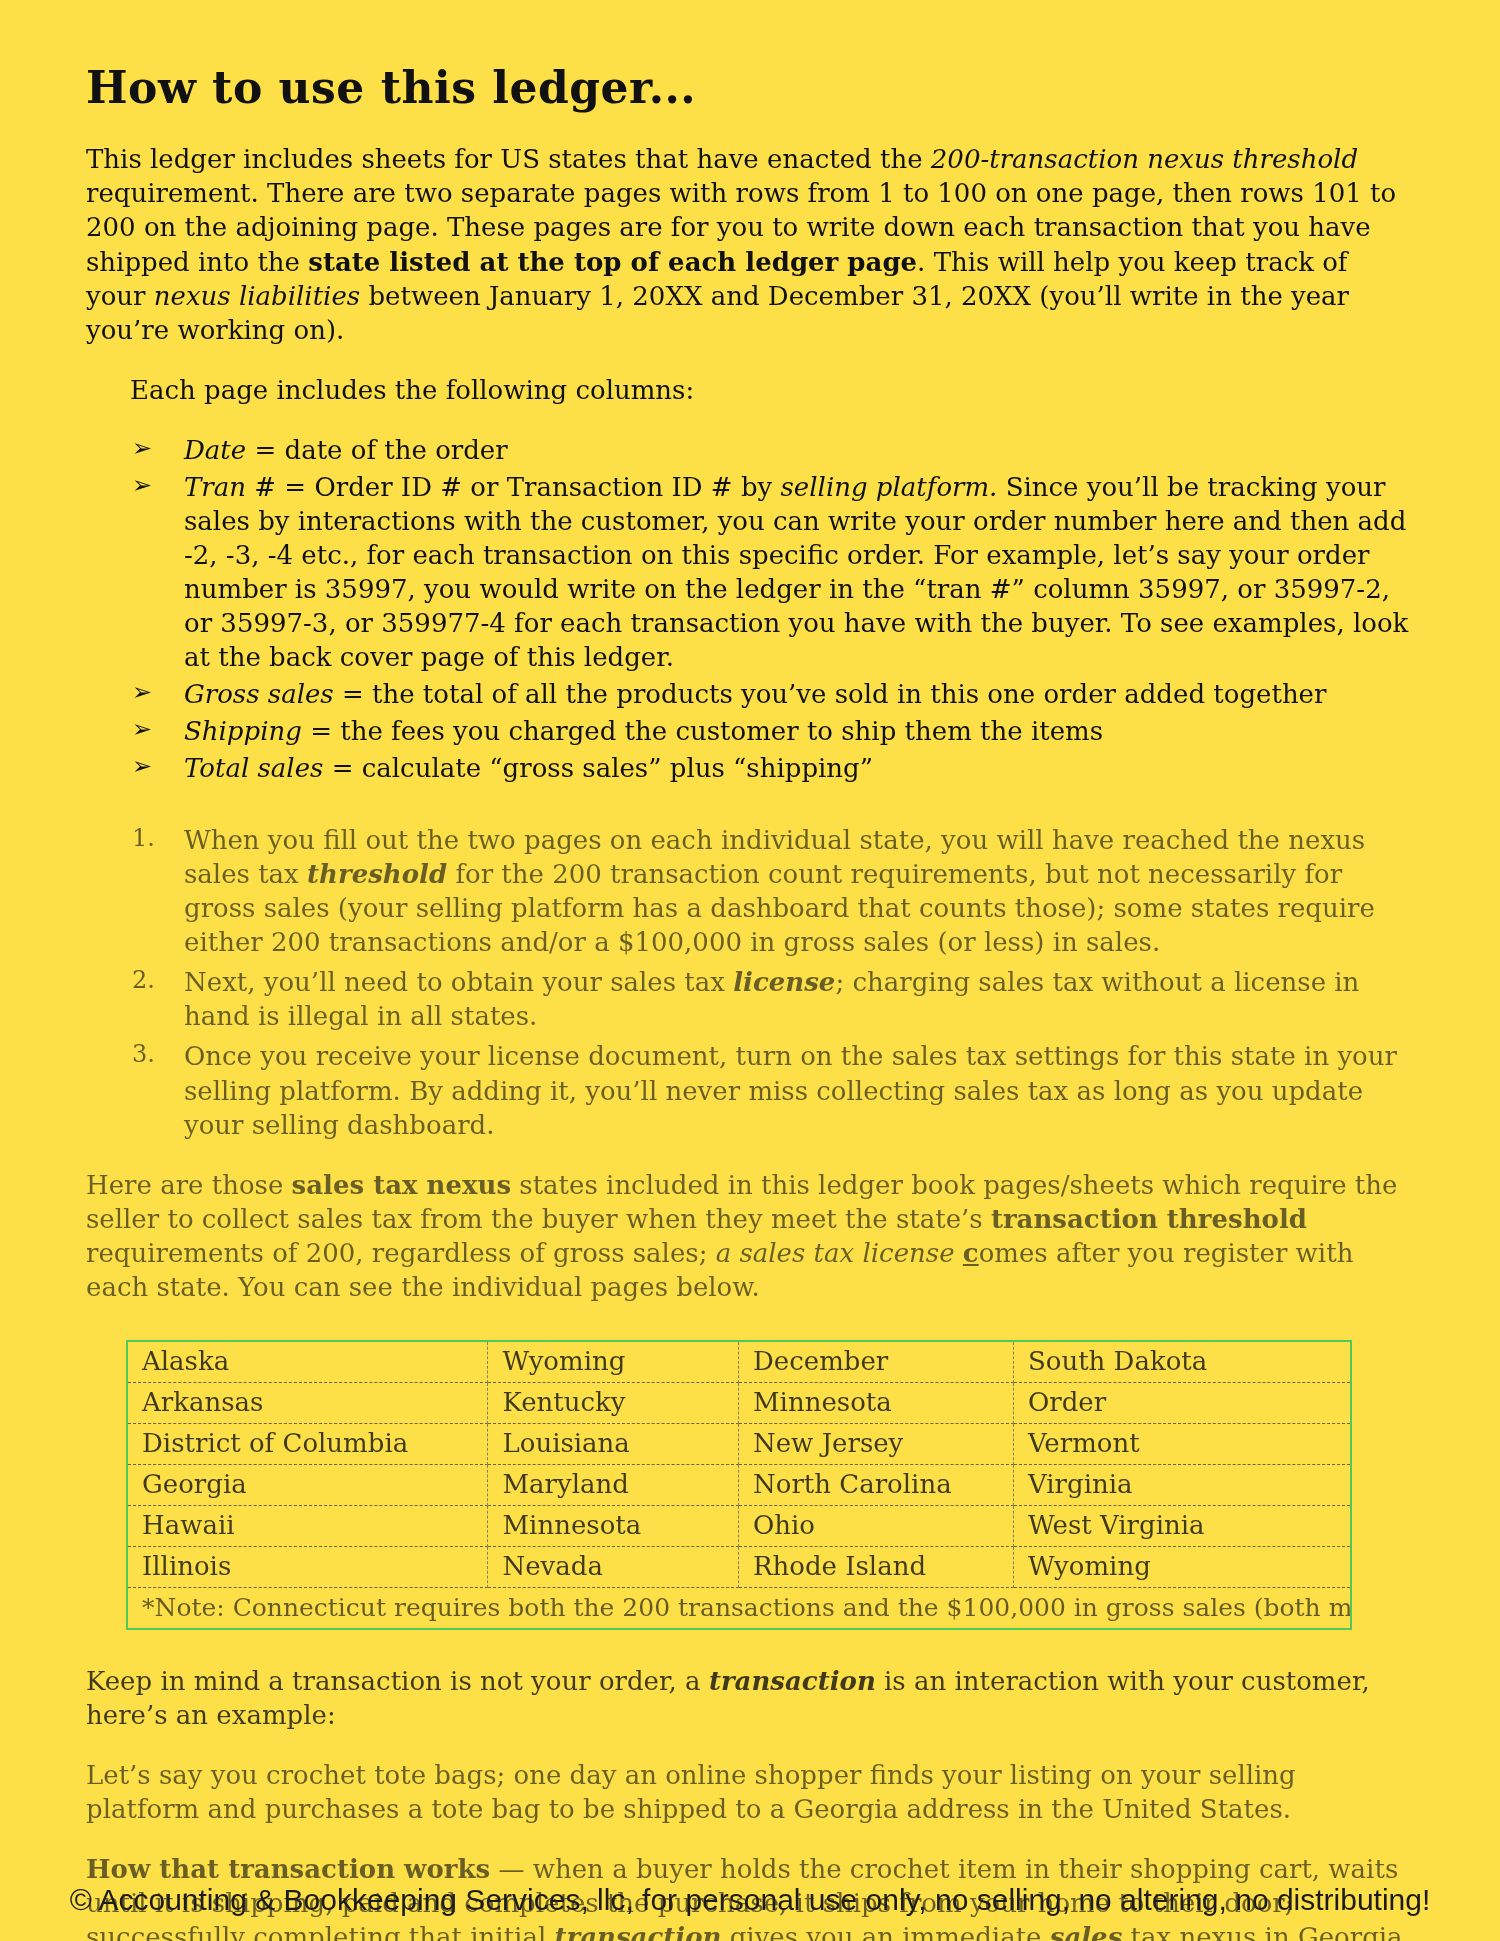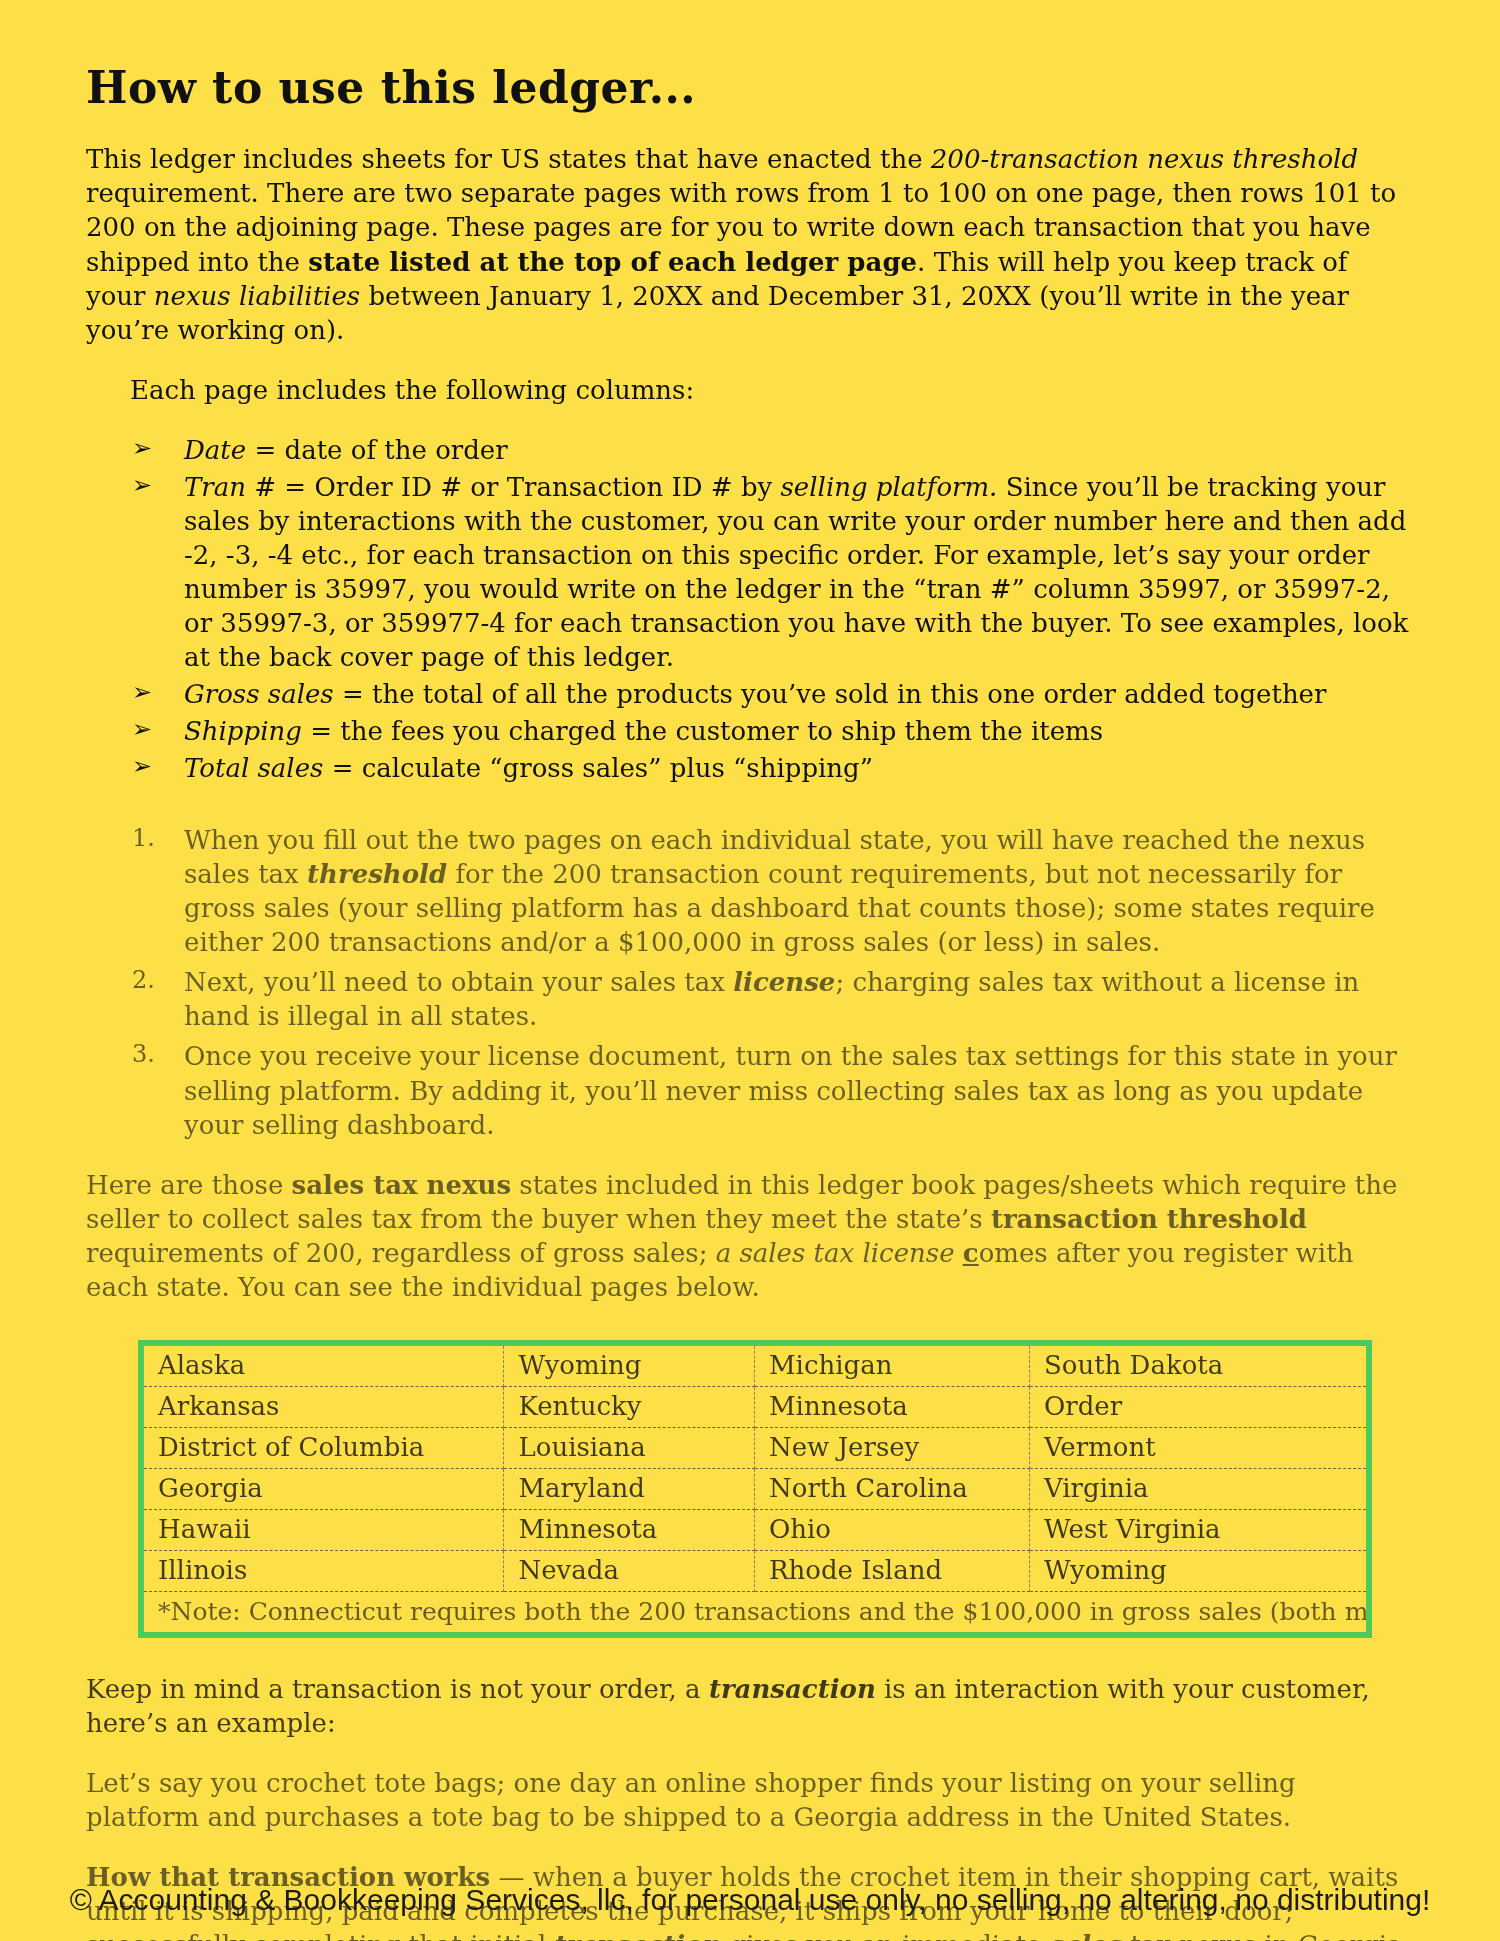--- a/index.html
+++ b/index.html
@@ -30,23 +30,23 @@
     position:absolute;left:-52px;top:0;width:40px;
     font-size:24px;
   }
   ol.steps{margin-top:38px;}
   ol.steps li{margin-bottom:6px;}
   
   .deg1{filter:blur(0.45px);opacity:.8;}
   .deg2{filter:blur(0.7px) contrast(1.02);opacity:.62;}
   
   .states-table{
-    margin:36px 0 0 52px;
+    margin:36px 0 0 40px;
     width:1222px;
-    border:6px solid #22c55e;
+    border:2px solid #22c55e;
     font-size:26px;
   }
   .trow{display:grid;grid-template-columns:29.5% 20.5% 22.5% 27.5%;}
   .tcell{
     padding:4px 4px 3px 14px;
     border-bottom:1px dashed #454545;
     border-right:1px dashed #6a6a6a;
     min-height:33px;
     white-space:nowrap;overflow:hidden;
   }
@@ -88,21 +88,21 @@
     <li class="deg2"><span class="marker">2.</span><span>Next, you’ll need to obtain your sales tax </span><span class="bi">license</span><span>; charging sales tax without a license in hand is illegal in all states.</span></li>
     <li class="deg2"><span class="marker">3.</span><span>Once you receive your license document, turn on the sales tax settings for this state in your selling platform. By adding it, you’ll never miss collecting sales tax as long as you update your selling dashboard.</span></li>
   </ol>
 
   <p class="deg2"><span>Here are those </span><b class="strong">sales tax nexus</b><span> states included in this ledger book pages/sheets which require the seller to collect sales tax from the buyer when they meet the state’s </span><b class="strong">transaction threshold</b><span> requirements of 200, regardless of gross sales; </span><i class="em">a sales tax license </i><b class="strong ul-underline">c</b><span>omes after you register with each state. You can see the individual pages below.</span></p>
 
   <div class="states-table deg1">
     <div class="trow">
       <div class="tcell">Alaska</div>
       <div class="tcell">Wyoming</div>
-      <div class="tcell">Michigan</div>
+      <div class="tcell">December</div>
       <div class="tcell">South Dakota</div>
     </div>
     <div class="trow">
       <div class="tcell">Arkansas</div>
       <div class="tcell">Kentucky</div>
       <div class="tcell">Minnesota</div>
       <div class="tcell">Order</div>
     </div>
     <div class="trow">
       <div class="tcell">District of Columbia</div>

